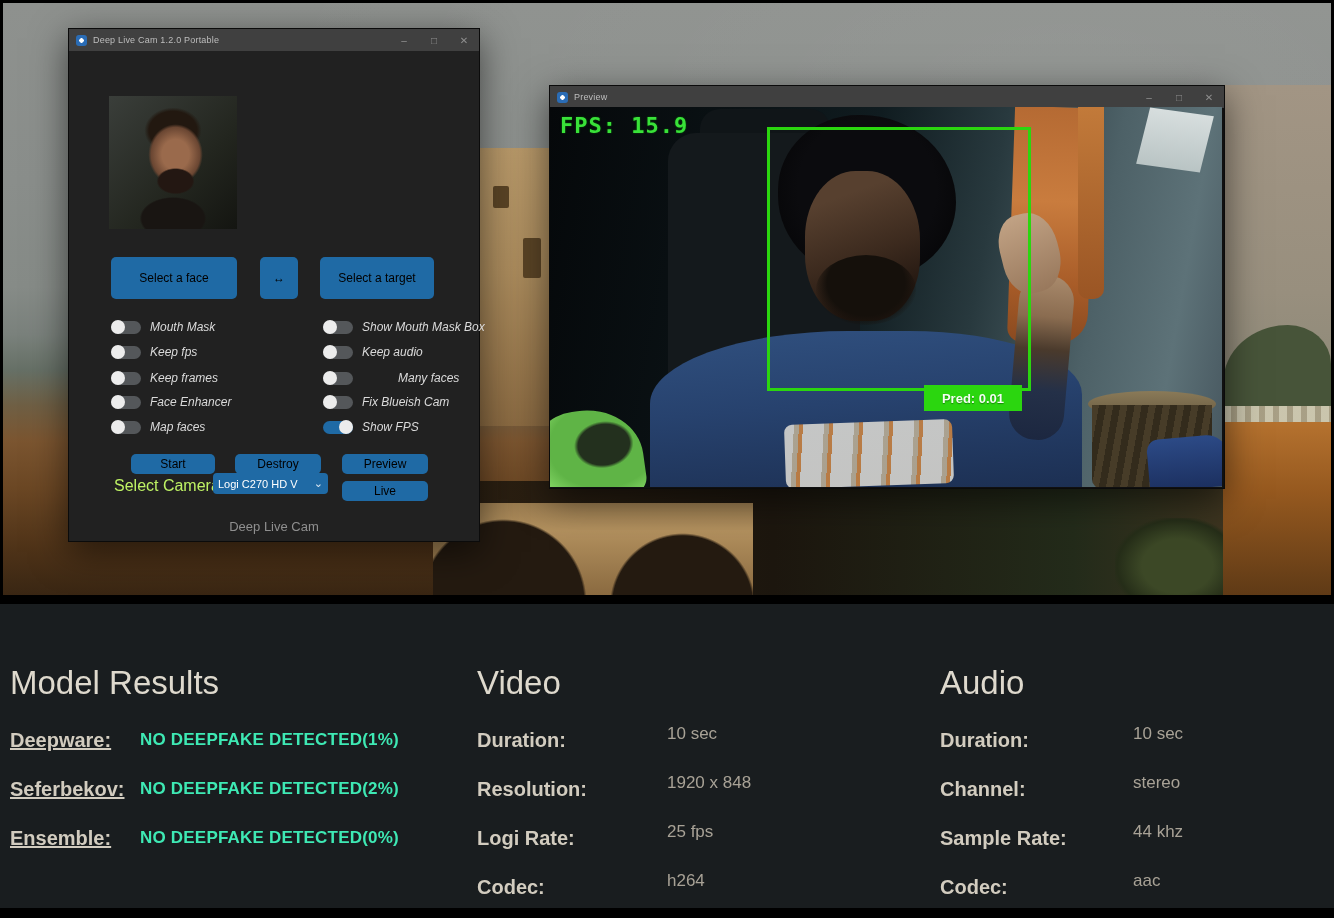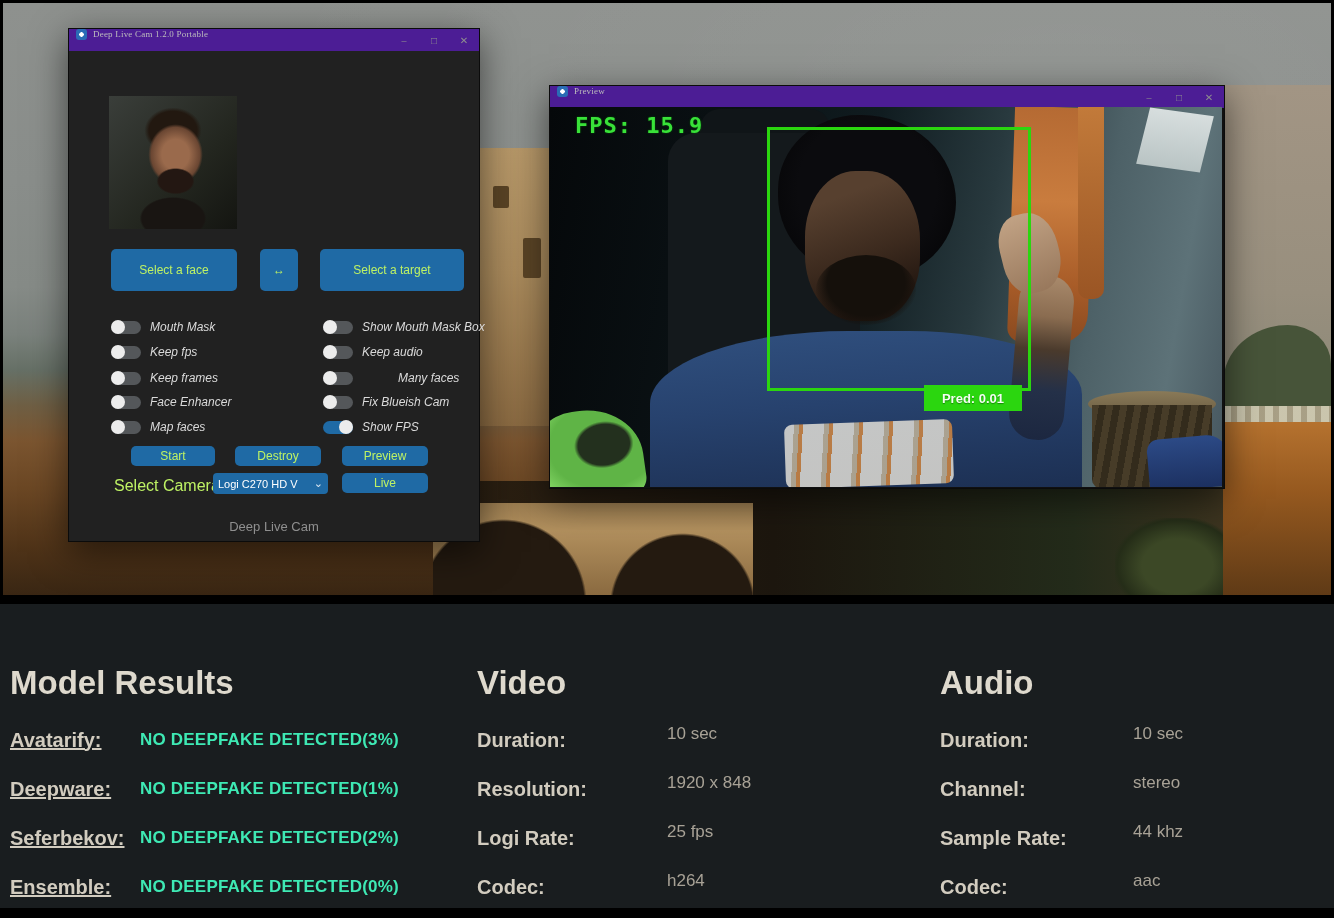--- a/index.html
+++ b/index.html
@@ -32,38 +32,38 @@
     background:linear-gradient(180deg,#a29584,#988f7e 70%,#8f8a79);}
   .rl-hill{position:absolute;left:0;top:47%;width:100%;height:19%;
     background:#475439;border-radius:60% 40% 0 0;}
   .rl-buildings{position:absolute;left:0;top:63%;width:100%;height:5%;opacity:.9;
     background:repeating-linear-gradient(90deg,#d9d2ba 0 8px,#b3a88e 8px 14px);}
   .rl-ground{position:absolute;left:0;top:66%;width:100%;height:34%;
     background:linear-gradient(180deg,#b5722f,#96591f 40%,#5f3a16 100%);}
   
   .window{position:absolute;background:#212121;border:1px solid #0b0b0b;
     box-shadow:0 10px 34px rgba(0,0,0,.55);z-index:10;}
-  .titlebar{height:22px;background:#4c1d95;display:flex;align-items:flex-start;padding-left:7px;font-family:Liberation Serif, serif;}
+  .titlebar{height:22px;background:#404040;display:flex;align-items:center;padding-left:7px;}
   .app-icon{width:11px;height:11px;border-radius:3px;flex:none;
     background:radial-gradient(circle at 50% 50%, #fff 0 2px, #2a6cb5 2.5px);}
   .title-text{font-size:9px;color:#bdbdbd;margin-left:6px;letter-spacing:.2px;white-space:nowrap;}
   .win-controls{margin-left:auto;display:flex;height:100%;}
   .win-btn{width:30px;display:flex;align-items:center;justify-content:center;
     color:#8f8f8f;font-size:10px;}
   
   .dlc{left:68px;top:28px;width:410px;height:512px;}
   .face-photo{position:absolute;left:40px;top:67px;width:128px;height:133px;
     background:
       radial-gradient(ellipse 42% 26% at 50% 92%, #191512 58%, transparent 62%),
       radial-gradient(ellipse 24% 16% at 52% 64%, #231712 55%, transparent 62%),
       radial-gradient(ellipse 28% 30% at 52% 44%, #9a6a4c 38%, #6a4632 68%, transparent 76%),
       radial-gradient(ellipse 36% 28% at 50% 26%, #221810 52%, transparent 62%),
       linear-gradient(135deg,#3a3e3a,#23261f 60%,#141511);}
-  .btn{position:absolute;background:#1f6aa5;border-radius:5px;color:#bef264;
-    display:flex;align-items:center;justify-content:center;font-size:12px;cursor:default;}
+  .btn{position:absolute;background:#1f6aa5;border-radius:5px;color:#000000;
+    display:flex;align-items:center;justify-content:center;font-size:12px;cursor:default;margin-top:8px;}
   .toggle-row{position:absolute;display:flex;align-items:center;gap:9px;height:16px;font-style:italic;}
   .switch{width:30px;height:13px;border-radius:7px;background:#54575a;position:relative;flex:none;}
   .knob{width:14px;height:14px;border-radius:50%;background:#ececec;position:absolute;left:0;top:-1px;}
   .switch.on{background:#1f6aa5;}
   .switch.on .knob{left:16px;}
   .toggle-label{font-size:12px;color:#dadada;white-space:nowrap;}
   .camera-label{position:absolute;left:45px;top:448px;font-size:16px;color:#bef264;}
   .camera-select{position:absolute;left:144px;top:444px;width:115px;height:21px;background:#1f6aa5;
     border-radius:4px;display:flex;align-items:center;color:#fff;font-size:11px;padding:0 5px;box-sizing:border-box;}
   .camera-select .val{flex:1;white-space:nowrap;overflow:hidden;}
@@ -107,28 +107,28 @@
     background:repeating-linear-gradient(100deg,#473c28 0 7px,#332b1c 7px 14px);}
   .blue-cloth{left:598px;top:330px;width:80px;height:52px;border-radius:12px 20px 0 0;
     background:linear-gradient(#2c4a86,#1c3060);transform:rotate(-5deg);}
   .red-dots{left:200px;top:242px;width:22px;height:8px;
     background:linear-gradient(90deg,#7a1610 0 8px,transparent 8px 14px,#7a1610 14px 22px);}
   .detect-box{left:217px;top:20px;width:258px;height:258px;border:3px solid #2bd60f;z-index:5;}
   .pred-tag{left:374px;top:278px;width:98px;height:26px;background:#2bd60f;z-index:6;
     display:flex;align-items:center;justify-content:center;color:#f2fff0;font-weight:bold;
     font-size:13px;text-shadow:0 1px 1px rgba(0,60,0,.5);}
   .fps{left:10px;top:6px;font-family:"DejaVu Sans Mono",monospace;font-weight:bold;font-size:22px;
-    color:#39e139;letter-spacing:1px;text-shadow:0 0 2px rgba(0,120,0,.8);z-index:6;margin-left:15px;}
+    color:#39e139;letter-spacing:1px;text-shadow:0 0 2px rgba(0,120,0,.8);z-index:6;}
   
   .panel{position:absolute;left:0;top:604px;width:1334px;height:304px;background:#191d1f;z-index:4;}
   .col{position:absolute;top:0;height:100%;}
   .col-model{left:10px;width:455px;}
   .col-video{left:477px;width:450px;}
   .col-audio{left:940px;width:390px;}
-  .panel-title{font-size:33px;font-weight:bold;color:#ded9cd;margin:58px 0 0;line-height:42px;}
+  .panel-title{font-size:33px;font-weight:normal;color:#ded9cd;margin:58px 0 0;line-height:42px;}
   .row{height:26px;margin-top:23px;display:flex;align-items:center;}
   .row-label{font-size:20px;font-weight:bold;color:#d2ccbf;flex:none;}
   .row-label.u{text-decoration:underline;}
   .lbl-w-model{width:130px;}
   .lbl-w-video{width:190px;}
   .lbl-w-audio{width:193px;}
   .val-mint{font-size:17px;font-weight:bold;color:#3ee9b4;letter-spacing:.2px;}
   .val-dim{font-size:17px;color:#a8a296;position:relative;top:-6px;}
 </style>
 </head>
@@ -158,21 +158,21 @@
       <span class="win-btn">–</span>
       <span class="win-btn">□</span>
       <span class="win-btn">✕</span>
     </span>
   </div>
 
   <div class="face-photo"></div>
 
   <div class="btn" style="left:42px;top:220px;width:126px;height:42px;">Select a face</div>
   <div class="btn" style="left:191px;top:220px;width:38px;height:42px;">↔</div>
-  <div class="btn" style="left:251px;top:220px;width:144px;height:42px;">Select a target</div>
+  <div class="btn" style="left:251px;top:220px;width:114px;height:42px;">Select a target</div>
 
   <div class="toggle-row" style="left:42px;top:290px;">
     <span class="switch">
         <span class="knob"></span>
       </span>
     <span class="toggle-label">Mouth Mask</span>
   </div>
   <div class="toggle-row" style="left:42px;top:315px;">
     <span class="switch">
         <span class="knob"></span>
@@ -275,24 +275,20 @@
     <div class="pred-tag">Pred: 0.01</div>
     <div class="fps">FPS: 15.9</div>
   </div>
 </div>
 
 <div class="panel">
 
   <div class="col col-model">
     <h2 class="panel-title">Model Results</h2>
     <div class="row">
-      <span class="row-label u lbl-w-model">Avatarify:</span>
-      <span class="val-mint">NO DEEPFAKE DETECTED(3%)</span>
-    </div>
-    <div class="row">
       <span class="row-label u lbl-w-model">Deepware:</span>
       <span class="val-mint">NO DEEPFAKE DETECTED(1%)</span>
     </div>
     <div class="row">
       <span class="row-label u lbl-w-model">Seferbekov:</span>
       <span class="val-mint">NO DEEPFAKE DETECTED(2%)</span>
     </div>
     <div class="row">
       <span class="row-label u lbl-w-model">Ensemble:</span>
       <span class="val-mint">NO DEEPFAKE DETECTED(0%)</span>

